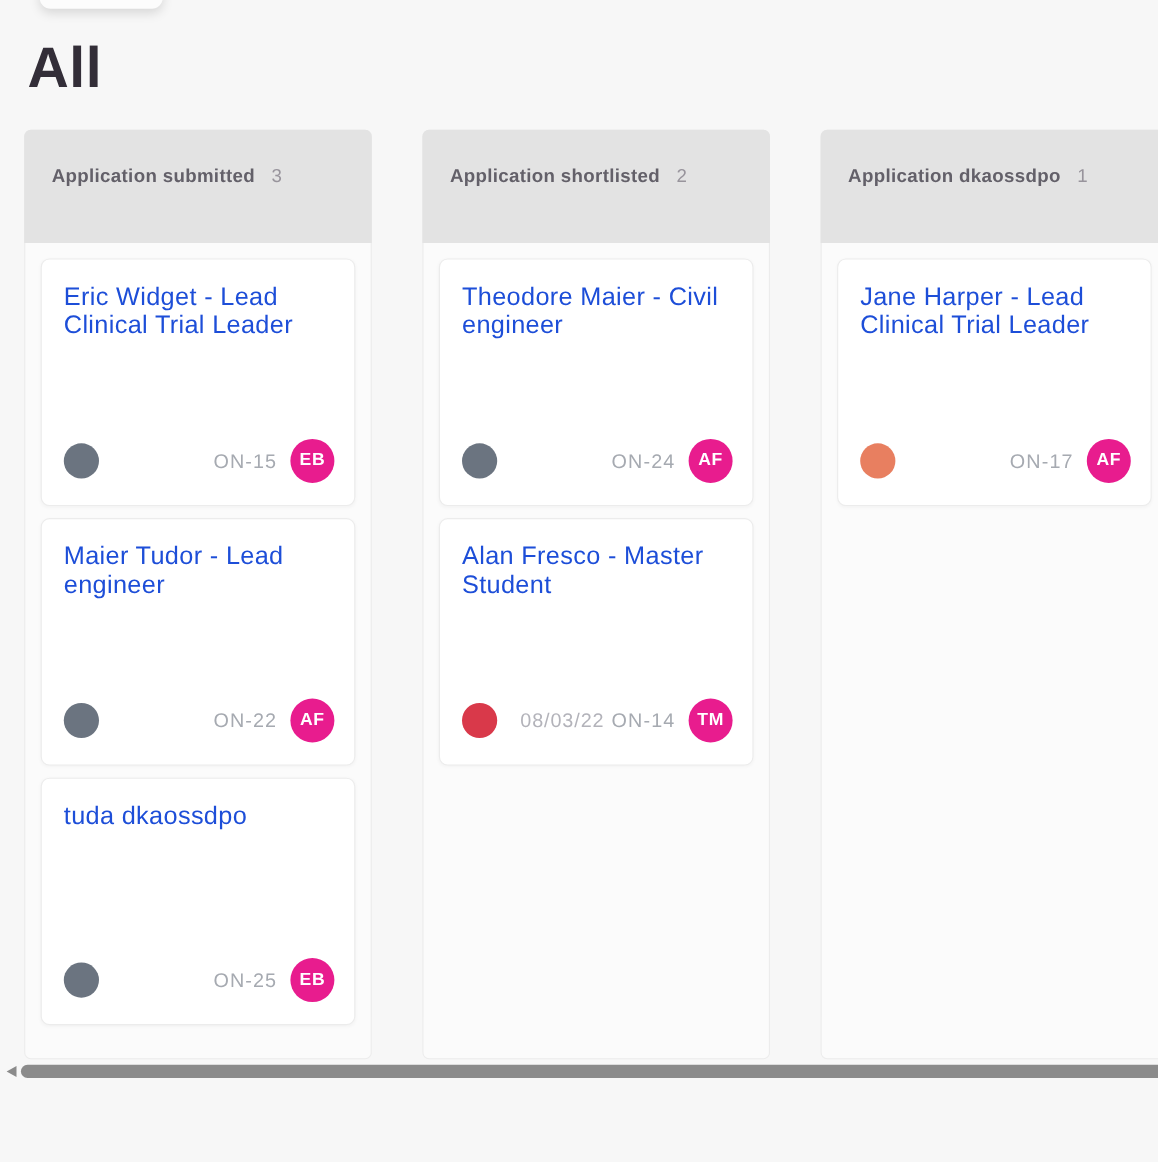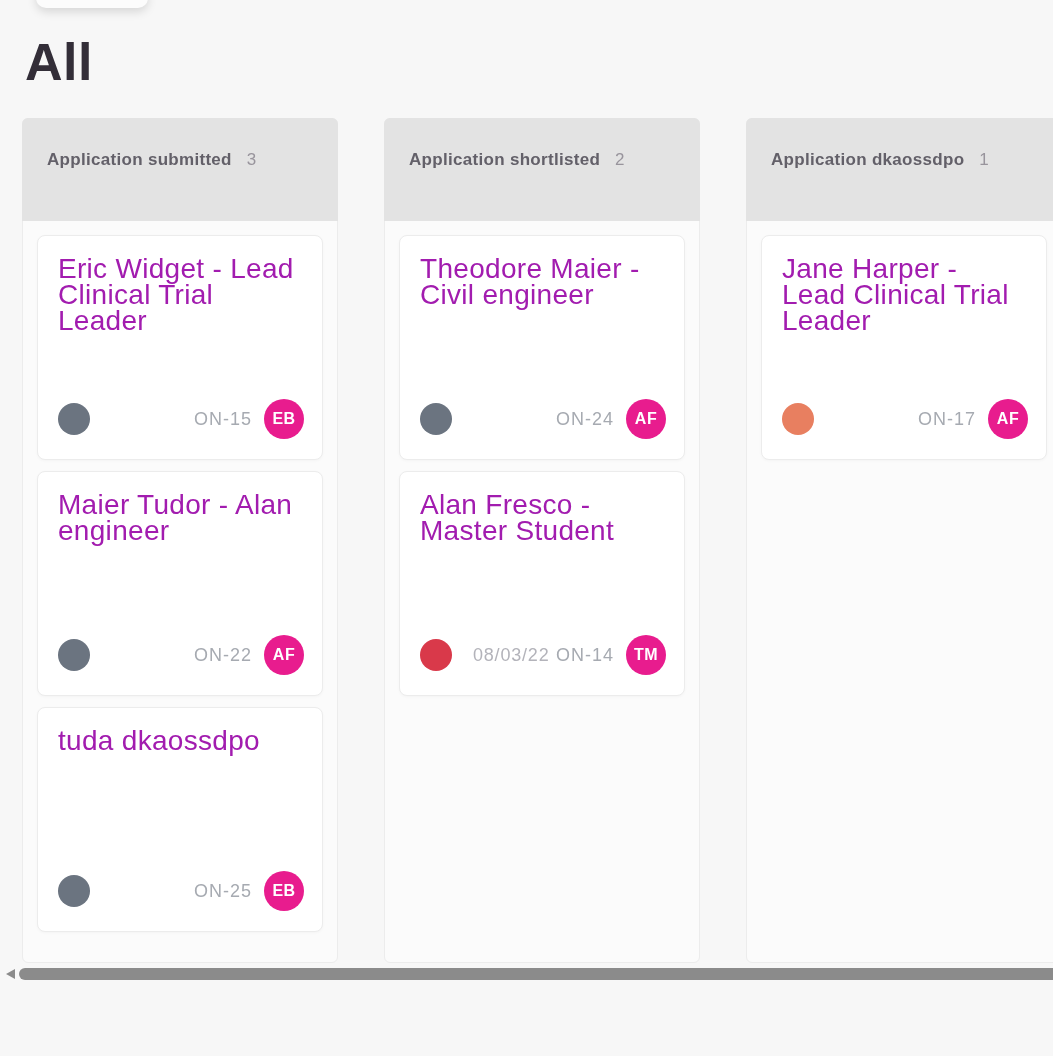--- a/index.html
+++ b/index.html
@@ -55,22 +55,22 @@
     height:225px;
     background:#ffffff;
     border:1px solid #ececec;
     border-radius:8px;
     padding:20px 20px;
     position:relative;
     box-shadow:0 1px 3px rgba(0,0,0,0.03);
     cursor:pointer;
   }
   .card-title {
-    font-size:28px; font-weight:400;
-    color:#a21caf; line-height:26px;
+    font-size:23px; font-weight:400;
+    color:#1d4ed8; line-height:26px;
     letter-spacing:0.3px;
   }
   .card-footer {
     position:absolute; left:20px; right:18px; bottom:20px;
     display:flex; align-items:center;
   }
   .dot {
     width:32px; height:32px; border-radius:50%;
     flex:0 0 auto;
   }
@@ -124,21 +124,21 @@
     <div class="card-title">Eric Widget - Lead Clinical Trial Leader</div>
     <div class="card-footer">
       <span class="dot" style="background: rgb(107, 116, 128);"></span>
 
       <span class="ref">ON-15</span>
       <span class="avatar" style="background: rgb(232, 28, 142);">EB</span>
     </div>
   </article>
 
   <article class="card">
-    <div class="card-title">Maier Tudor - Alan engineer</div>
+    <div class="card-title">Maier Tudor - Lead engineer</div>
     <div class="card-footer">
       <span class="dot" style="background: rgb(107, 116, 128);"></span>
 
       <span class="ref">ON-22</span>
       <span class="avatar" style="background: rgb(232, 28, 142);">AF</span>
     </div>
   </article>
 
   <article class="card">
     <div class="card-title">tuda dkaossdpo</div>

